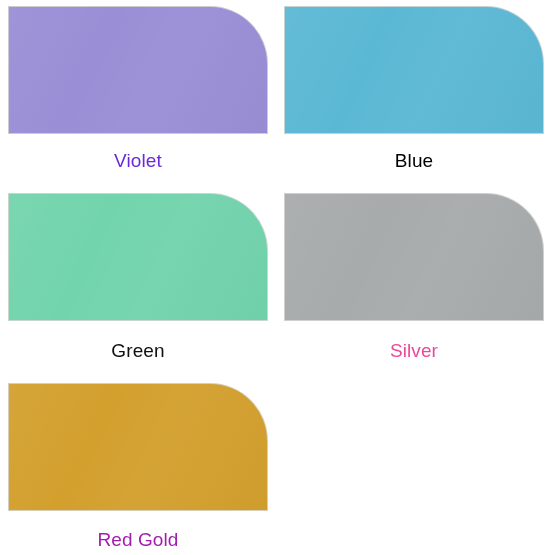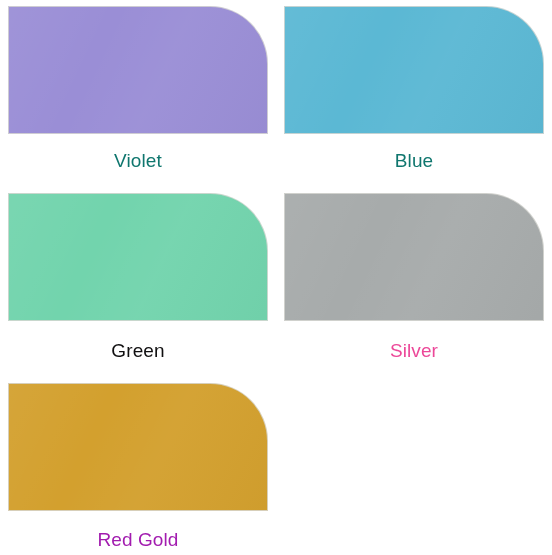--- a/index.html
+++ b/index.html
@@ -72,26 +72,26 @@
   .row-2 .swatch-label { margin-top: 20px; text-align: right; }
   .row-3 .swatch-label { margin-top: 19px; }
 </style>
 </head>
 <body style="background-color: rgb(255, 255, 255);">
 
 <div id="swatch-grid">
 
   <div class="swatch-cell row-1">
     <div class="swatch-chip" style="background-color: rgb(154, 142, 214);"></div>
-    <div class="swatch-label" style="color: #0f766e;">Violet</div>
+    <div class="swatch-label" style="color: #6d28d9;">Violet</div>
   </div>
 
   <div class="swatch-cell row-1">
     <div class="swatch-chip" style="background-color: rgb(91, 184, 212);"></div>
-    <div class="swatch-label" style="color: #0f766e;">Blue</div>
+    <div class="swatch-label" style="color: #000000;">Blue</div>
   </div>
 
   <div class="swatch-cell row-2">
     <div class="swatch-chip" style="background-color: rgb(114, 212, 173);"></div>
     <div class="swatch-label" style="color: rgb(16, 15, 16);">Green</div>
   </div>
 
   <div class="swatch-cell row-2">
     <div class="swatch-chip" style="background-color: rgb(167, 171, 171);"></div>
     <div class="swatch-label" style="color: #ec4899;">Silver</div>

